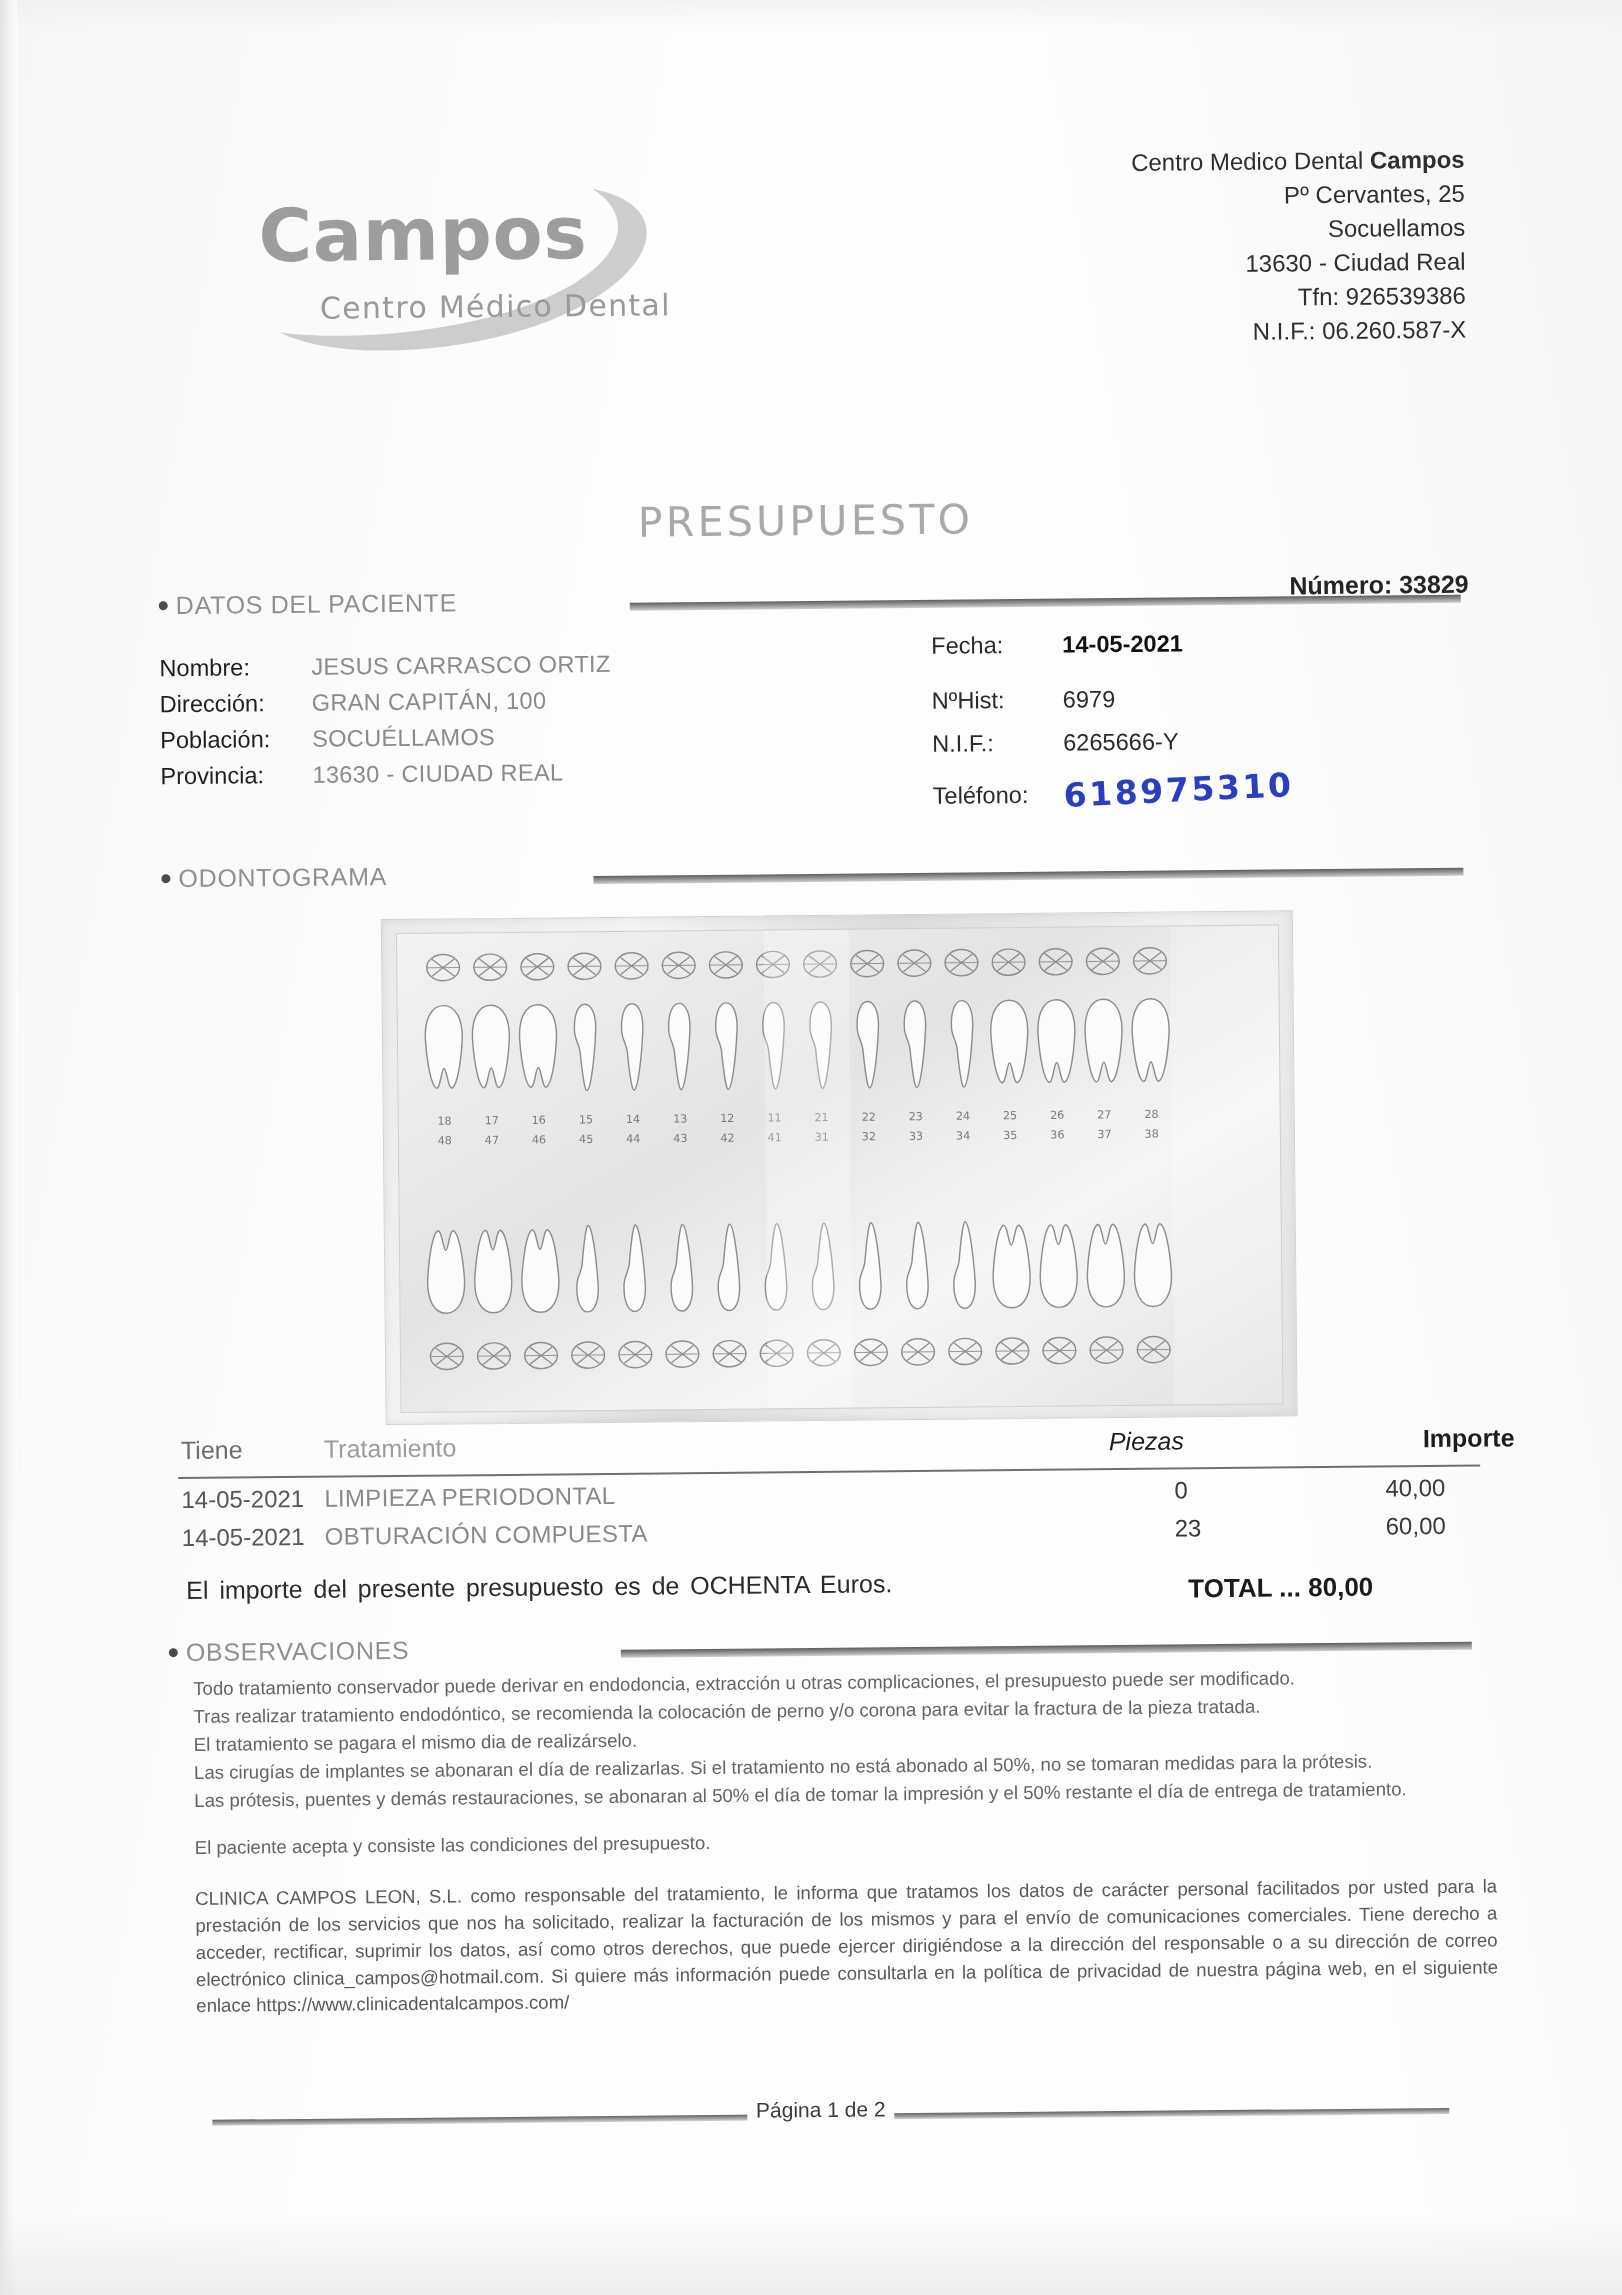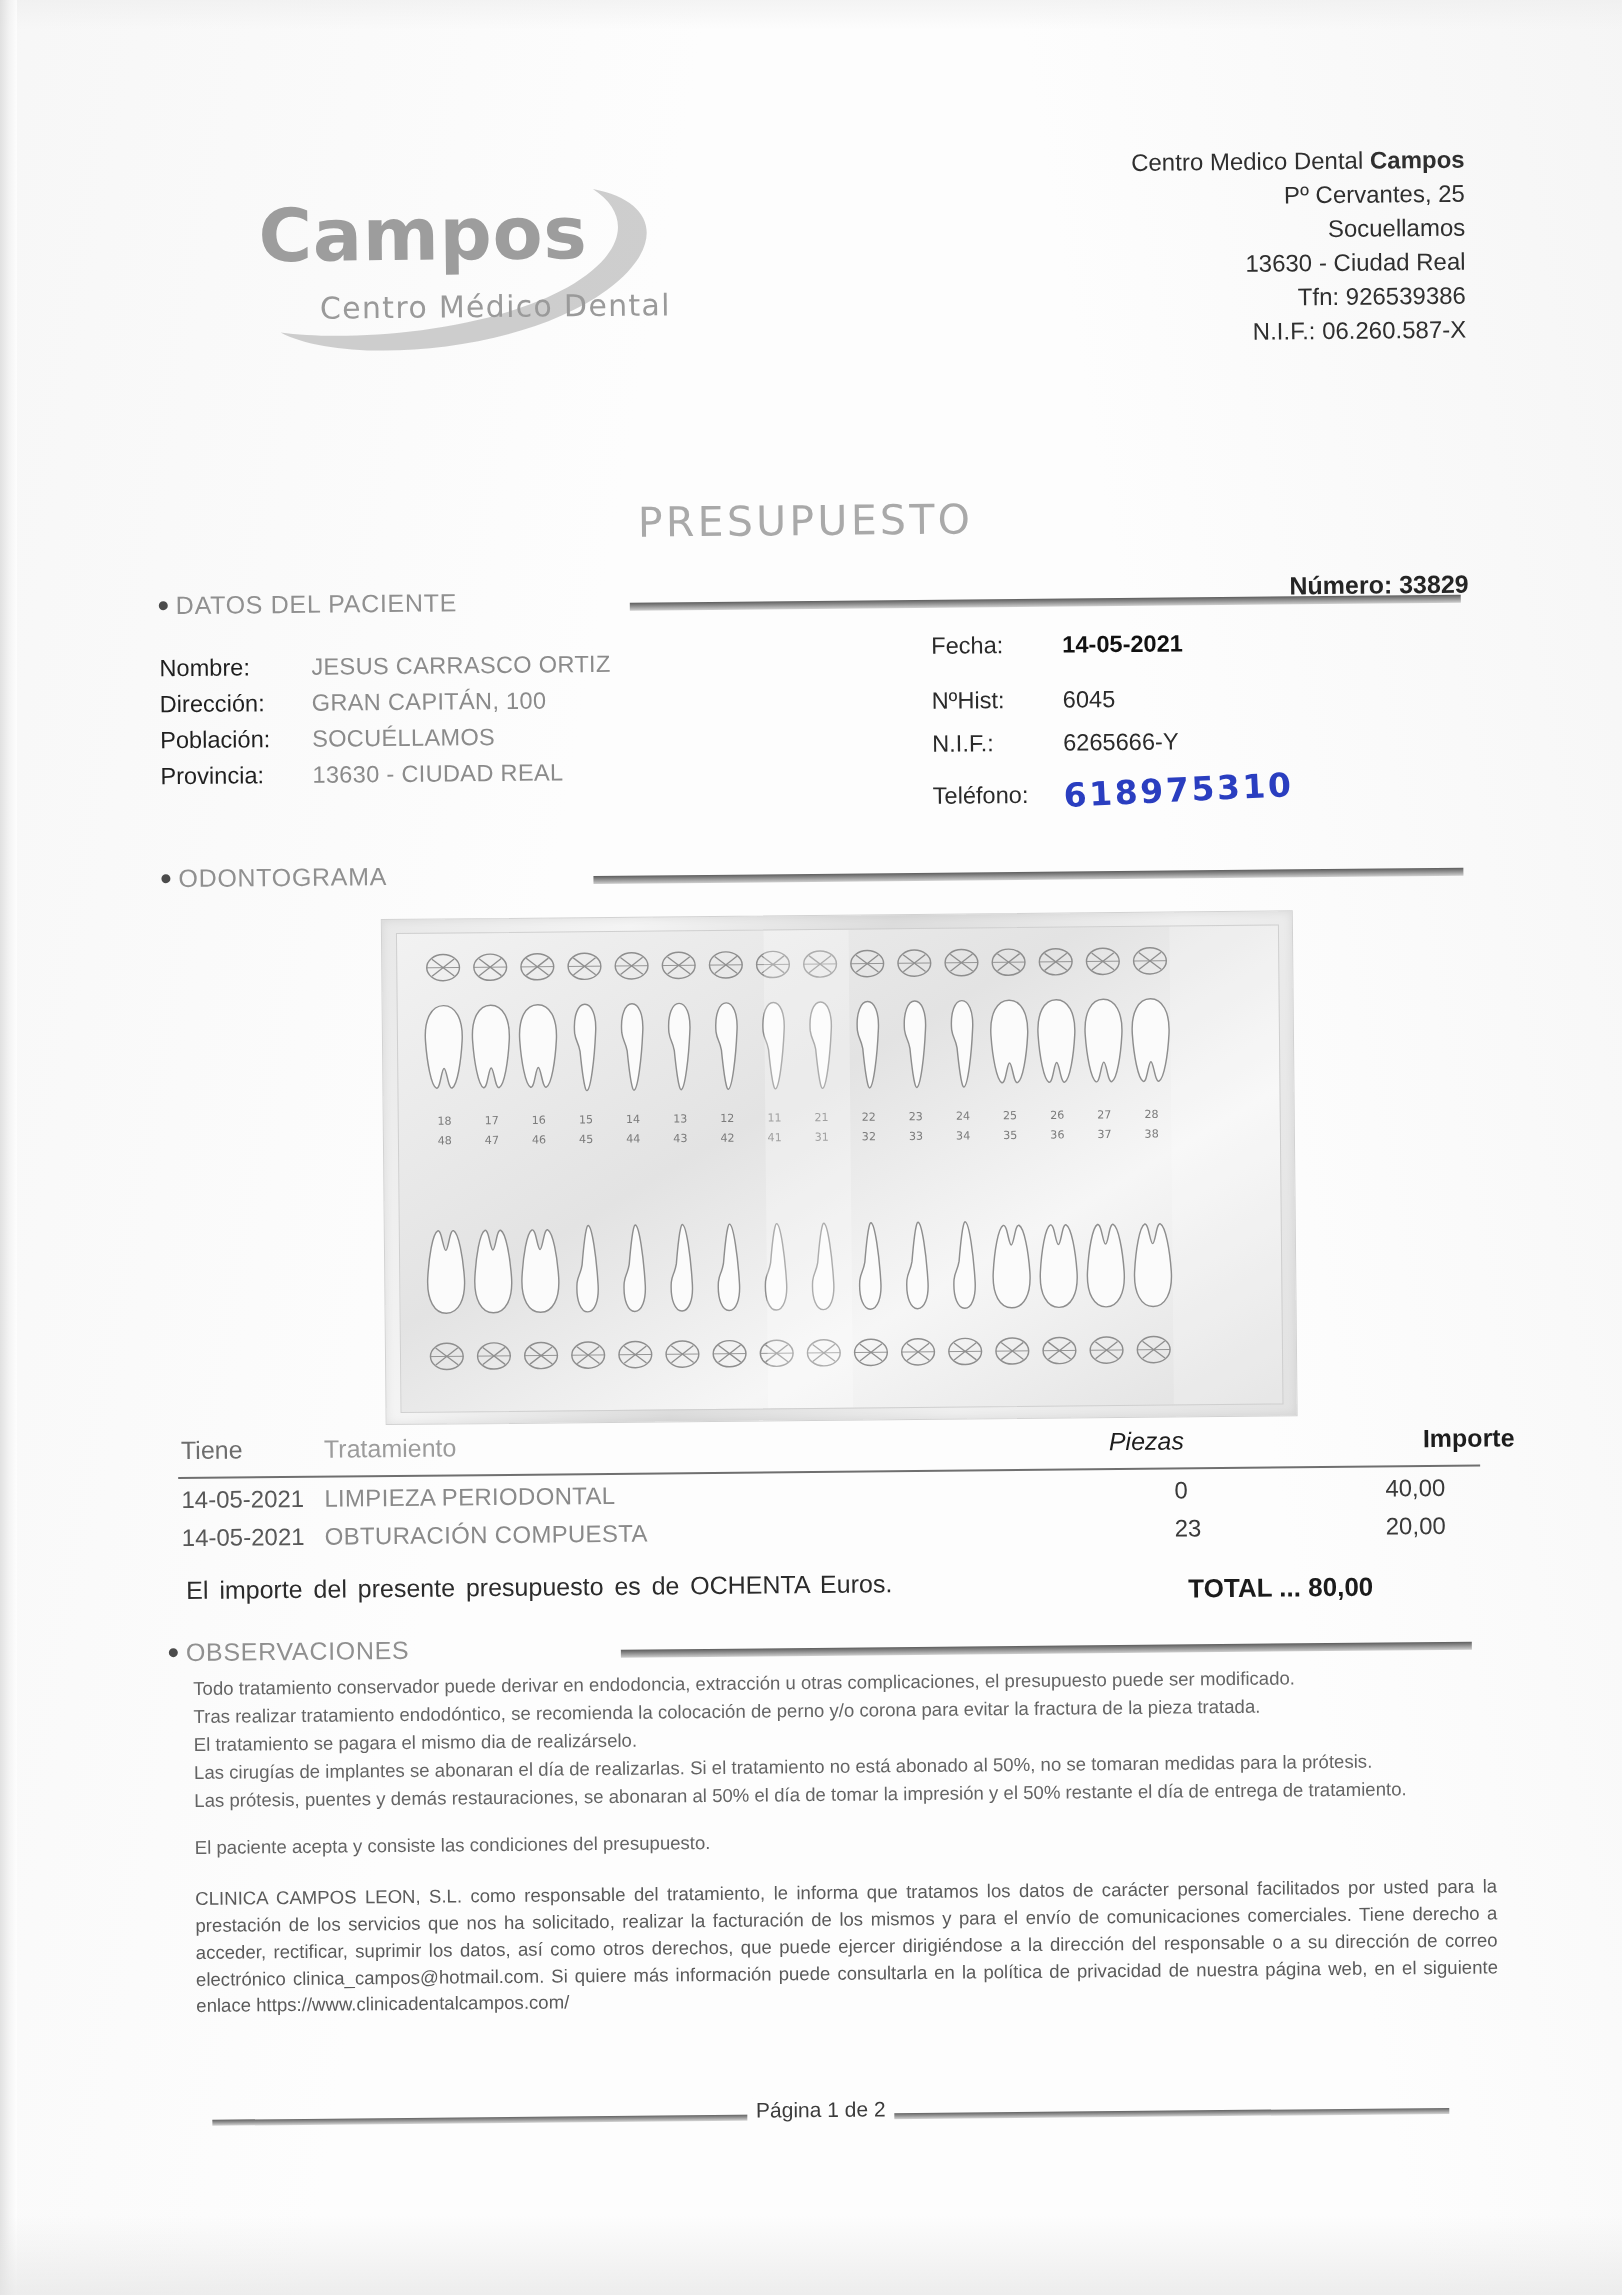--- a/index.html
+++ b/index.html
@@ -346,21 +346,21 @@
       </div>
     </div>
 
     <div class="meta">
       <div class="row">
         <div class="k">Fecha:</div>
         <div class="v">14-05-2021</div>
       </div>
       <div class="row" style="margin-top:29px;">
         <div class="k">NºHist:</div>
-        <div class="v plain">6045</div>
+        <div class="v plain">6979</div>
       </div>
       <div class="row">
         <div class="k">N.I.F.:</div>
         <div class="v plain">6265666-Y</div>
       </div>
       <div class="row">
         <div class="k">Teléfono:</div>
         <div class="v"><span class="hand">618975310</span></div>
       </div>
     </div>
@@ -523,21 +523,21 @@
     <div class="tbl-row" style="top:1480px; left:0; width:1623px;">
       <span class="fecha">14-05-2021</span>
       <span class="trat">LIMPIEZA PERIODONTAL</span>
       <span class="piezas">0</span>
       <span class="importe">40,00</span>
     </div>
     <div class="tbl-row" style="top:1518px; left:0; width:1623px;">
       <span class="fecha">14-05-2021</span>
       <span class="trat">OBTURACIÓN COMPUESTA</span>
       <span class="piezas">23</span>
-      <span class="importe">20,00</span>
+      <span class="importe">60,00</span>
     </div>
 
     <div class="total">TOTAL ... 80,00</div>
     <div class="importe-frase">El importe del presente presupuesto es de OCHENTA Euros.</div>
 
     <div class="section" style="left:164px; top:1636px; width:1302px;">
       <div class="bullet"></div>
       <div class="label">OBSERVACIONES</div>
       <div class="bar" style="left:452px; width:851px;"></div>
     </div>

